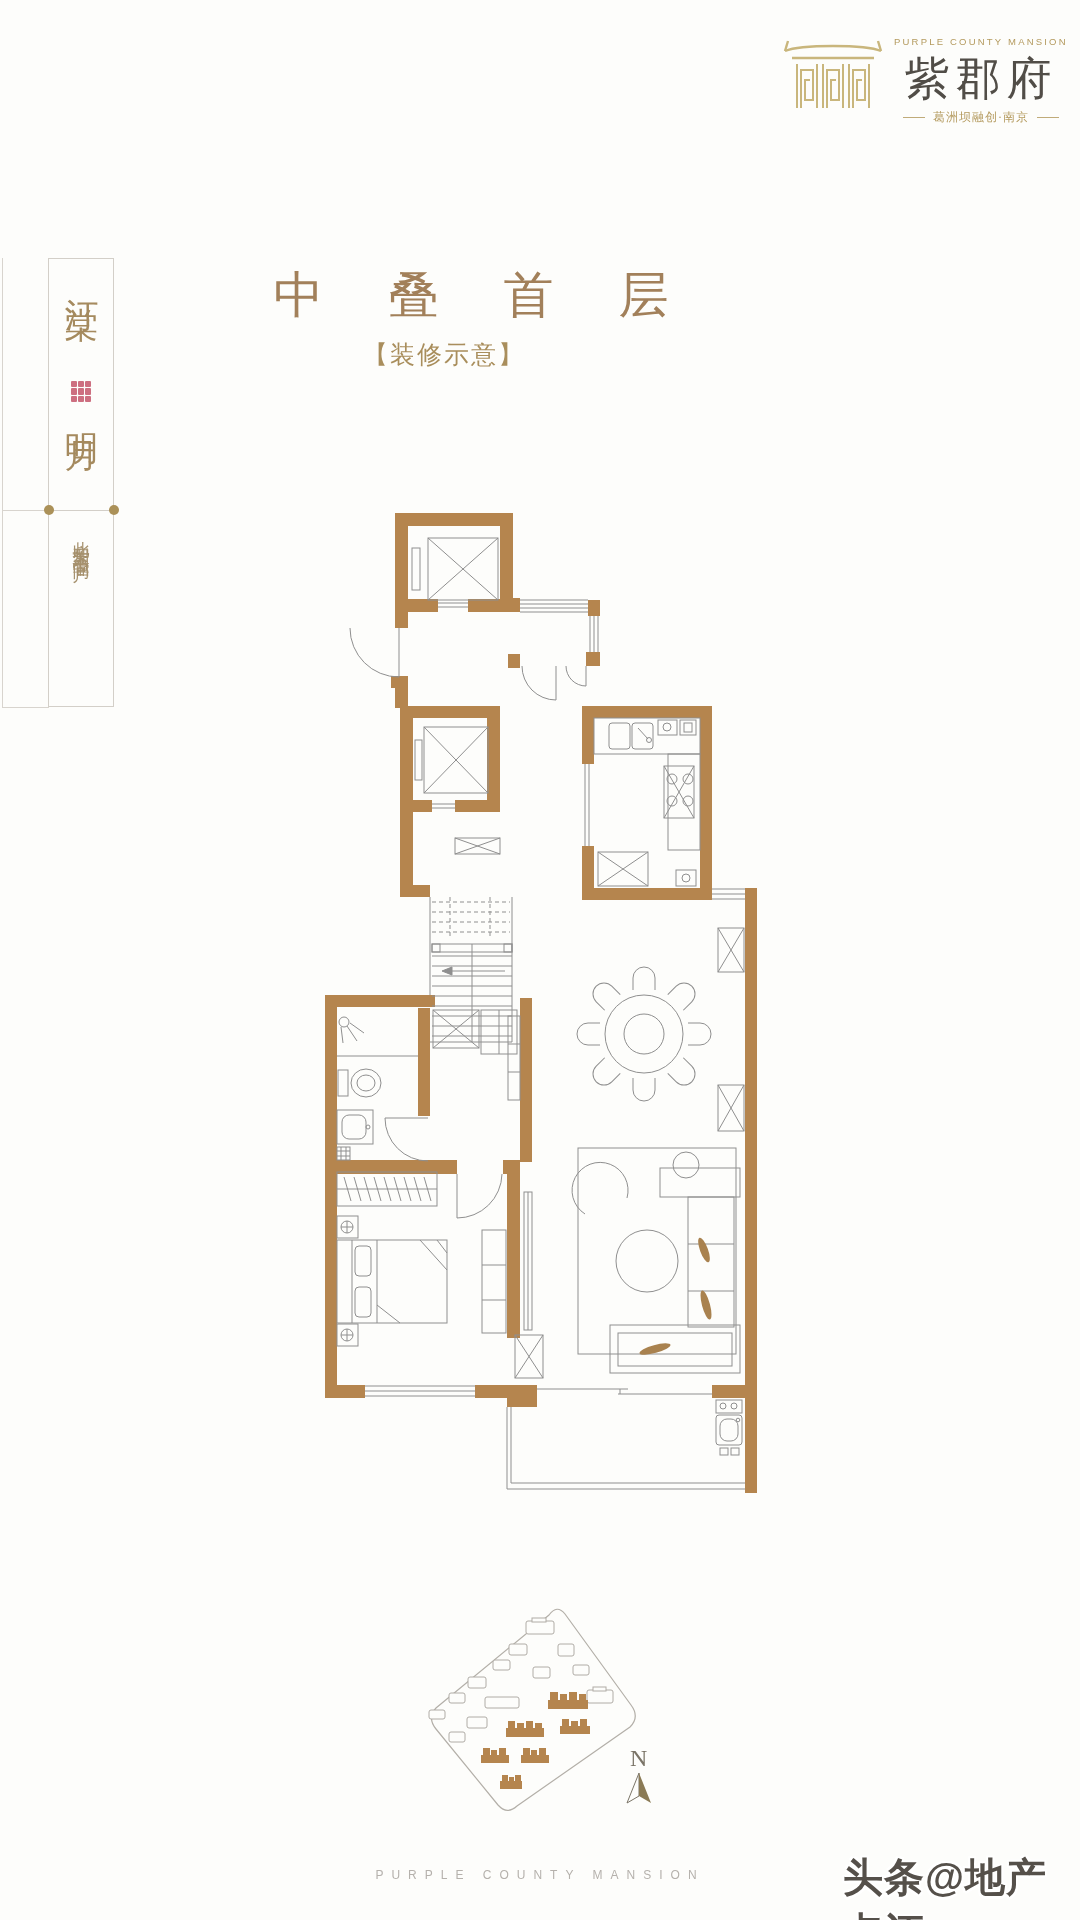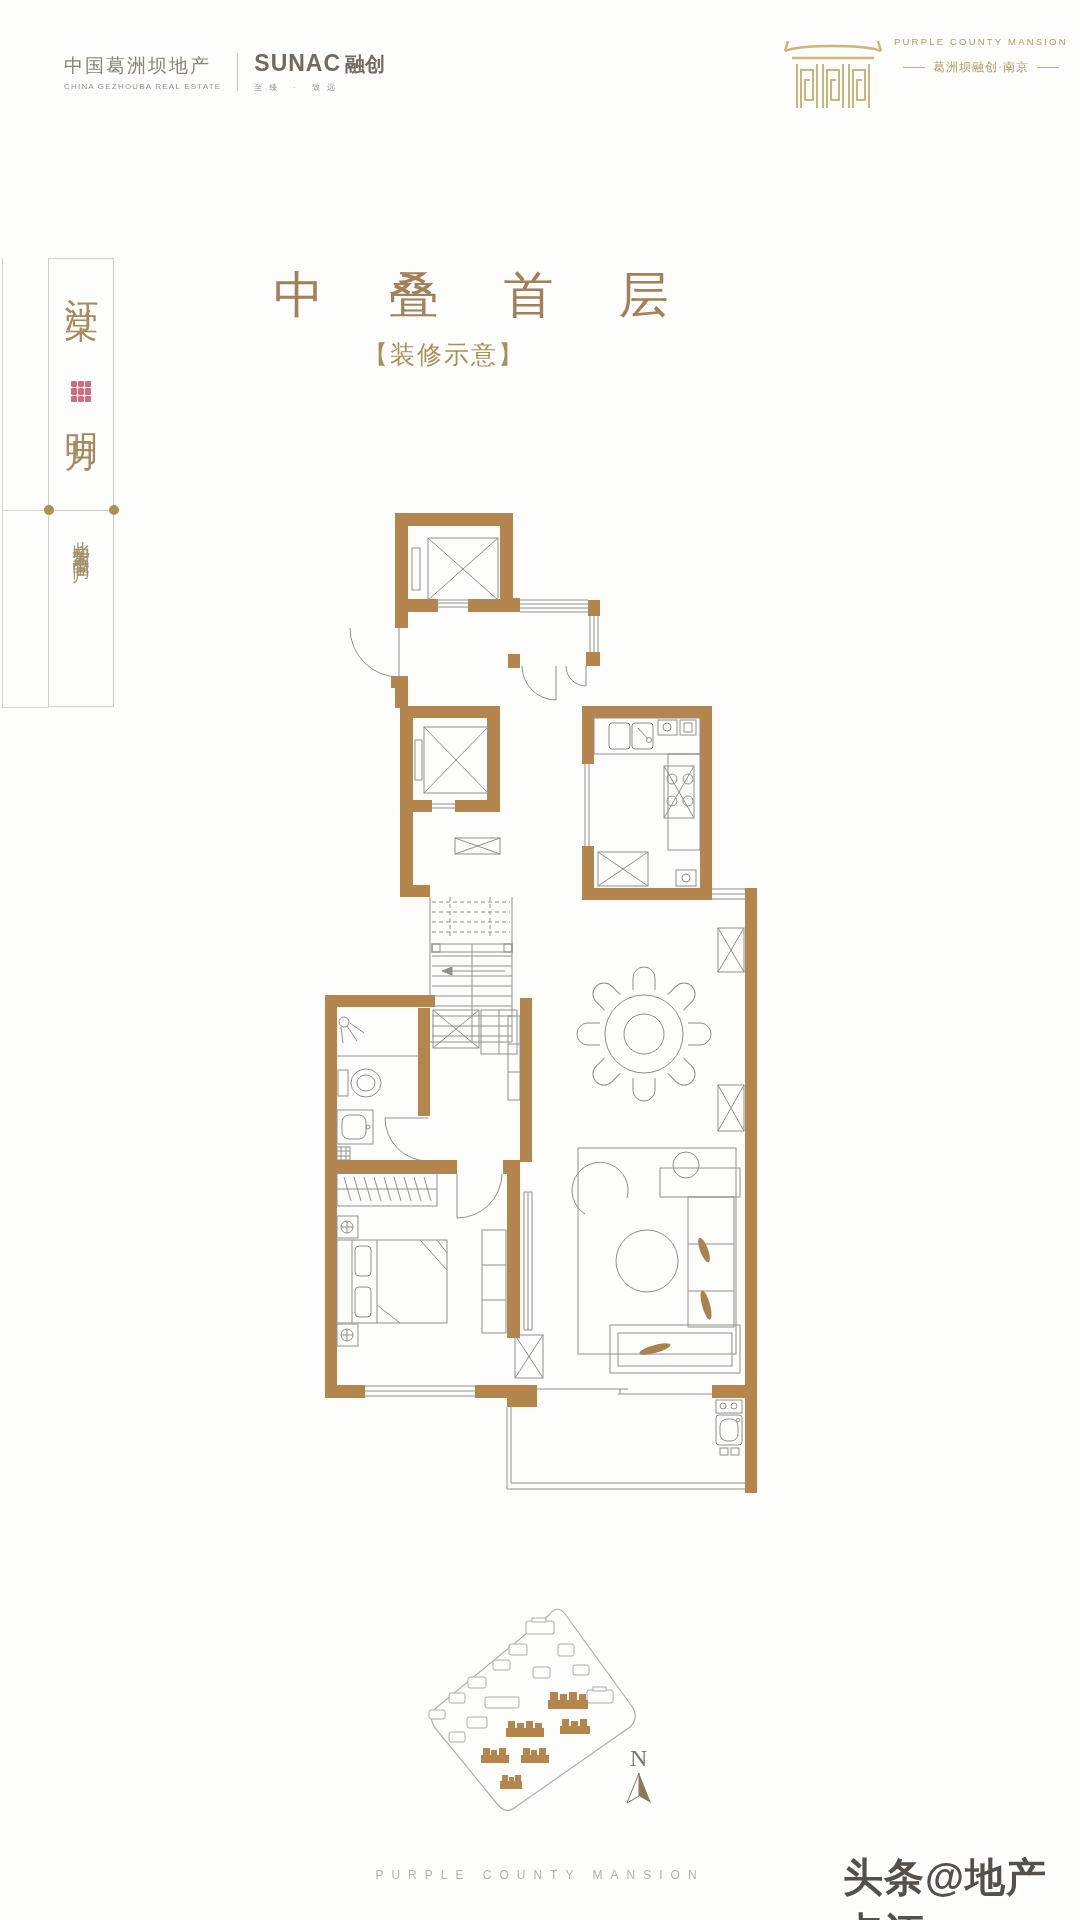--- a/index.html
+++ b/index.html
@@ -14,21 +14,21 @@
   .brand-divider{width:1px;height:38px;background:#c9c5bd;margin:0 16px;}
   .sunac-row{display:flex;align-items:baseline;gap:4px;font-family:"Liberation Sans",sans-serif;}
   .sunac-latin{font-size:23px;font-weight:bold;color:#716a5e;letter-spacing:1px;}
   .sunac-cn{font-size:20px;font-weight:bold;color:#716a5e;}
   .sunac-slogan{font-size:8px;letter-spacing:7px;color:#9a948a;margin-top:4px;}
 
   .brand-right{left:782px;top:36px;display:flex;align-items:flex-start;gap:10px;}
   .rb-text{display:flex;flex-direction:column;align-items:center;}
   .rb-en{font-size:9.5px;letter-spacing:2.2px;color:#b49a5e;font-family:"Liberation Sans",sans-serif;white-space:nowrap;}
   .rb-cn{font-size:45px;letter-spacing:6px;color:#514d47;margin-top:2px;white-space:nowrap;}
-  .rb-sub{display:flex;align-items:center;gap:8px;margin-top:12px;}
+  .rb-sub{display:flex;align-items:center;gap:8px;margin-top:0;}
   .rb-sub-line{width:22px;height:1px;background:#c0ab79;}
   .rb-sub-text{font-size:12px;letter-spacing:1px;color:#b49a5e;white-space:nowrap;}
 
   
   .rail-vline{left:2px;top:258px;width:1px;height:449px;background:#d8d4ce;}
   .rail-h1{left:2px;top:510px;width:47px;height:1px;background:#d8d4ce;}
   .rail-h2{left:2px;top:707px;width:47px;height:1px;background:#d8d4ce;}
   .rail-box{left:48px;top:258px;width:66px;height:449px;border:1px solid #d3cfc8;box-sizing:border-box;background:#fdfdfb;}
   .rail-divider{left:48px;top:510px;width:66px;height:1px;background:#d3cfc8;}
   .rail-dot{width:10px;height:10px;border-radius:50%;background:#ab9158;}
@@ -57,53 +57,40 @@
              color:#b5b1ac;font-family:"Liberation Sans",sans-serif;}
   .watermark{left:843px;top:1850px;font-size:40px;font-weight:bold;color:#55504a;letter-spacing:1px;
              font-family:"Liberation Sans",sans-serif;
              text-shadow:-2px -2px 0 #fff,2px -2px 0 #fff,-2px 2px 0 #fff,2px 2px 0 #fff,0 3px 0 #fff;}
 </style>
 </head>
 <body>
 
 <div class="page">
 
-  <div class="abs brand-left">
-    <div>
-      <div class="gz-cn">中国葛洲坝地产</div>
-      <div class="gz-en">CHINA GEZHOUBA REAL ESTATE</div>
-    </div>
-    <div class="brand-divider"></div>
-    <div>
-      <div class="sunac-row">
-        <span class="sunac-latin">SUNAC</span>
-        <span class="sunac-cn">融创</span>
-      </div>
-      <div class="sunac-slogan">至臻 · 致远</div>
-    </div>
-  </div>
 
   <div class="abs brand-right">
     <span>
       <svg width="102" height="76" viewBox="0 0 102 76">
         <g stroke="#c9b67c" stroke-width="2.4" fill="none">
           <path d="M3,15 Q15,10 51,10 Q87,10 99,15"></path>
           <path d="M3,15 L6,5"></path>
             <path d="M99,15 L96,5"></path>
           <path d="M10,22 L92,22"></path>
           <g stroke-width="2">
             <path d="M15,28 V72 M35,28 V72 M19,72 V34 H31 V64 H23 V44 H28"></path>
             <path d="M41,28 V72 M61,28 V72 M45,72 V34 H57 V64 H49 V44 H54"></path>
             <path d="M67,28 V72 M87,28 V72 M71,72 V34 H83 V64 H75 V44 H80"></path>
           </g>
         </g>
       </svg>
     </span>
     <div class="rb-text">
       <div class="rb-en">PURPLE COUNTY MANSION</div>
+      <div class="rb-cn">紫郡府</div>
       <div class="rb-sub">
         <span class="rb-sub-line"></span>
         <span class="rb-sub-text">葛洲坝融创·南京</span>
         <span class="rb-sub-line"></span>
       </div>
     </div>
   </div>
 
   <div class="abs rail-vline"></div>
   <div class="abs rail-h1"></div>

